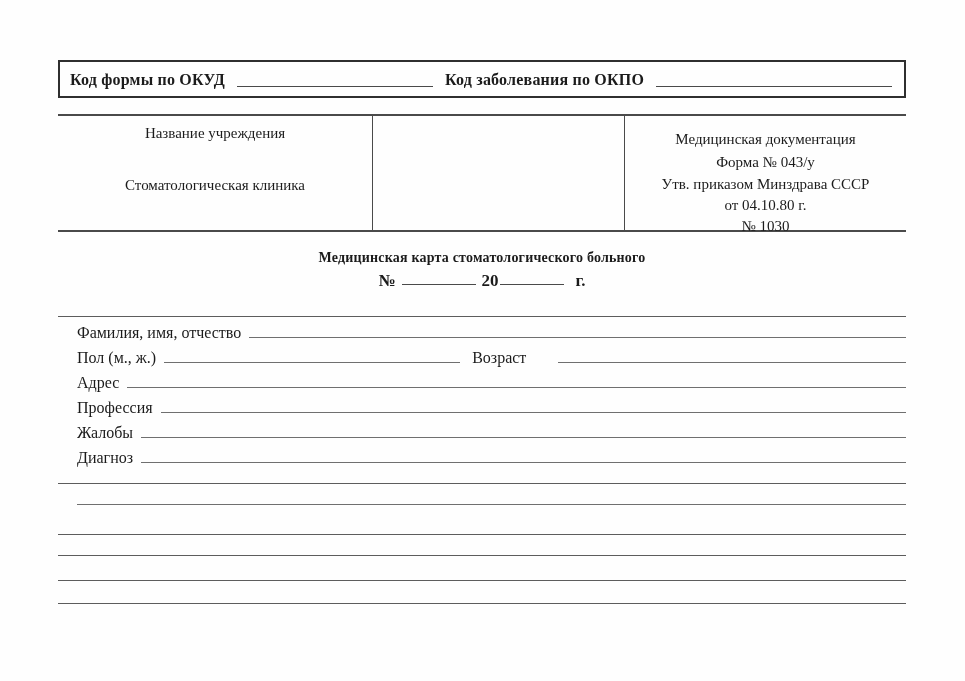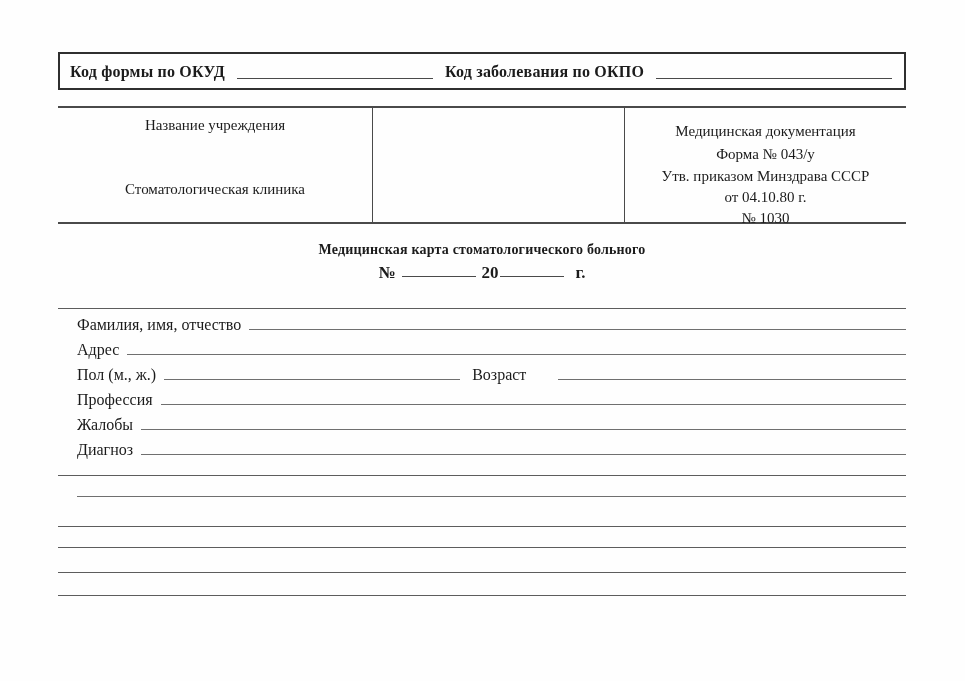--- a/index.html
+++ b/index.html
@@ -4,21 +4,21 @@
 <style>
   html,body{margin:0;padding:0;}
   body{
     width:965px;height:681px;
     background:#ffffff;
     font-family:"Liberation Serif","DejaVu Serif",serif;
     color:#1b1b1b;
     -webkit-font-smoothing:antialiased;
   }
   .page{position:relative;width:965px;height:681px;overflow:hidden;background:#fefefe;}
-  .content{position:absolute;left:58px;top:0;width:848px;}
+  .content{position:absolute;left:58px;top:8px;width:848px;}
 
   
   .top-box{
     margin-top:52px;height:38px;box-sizing:border-box;
     border:2px solid #2f2f2f;
     display:flex;align-items:flex-end;
     padding:0 10px 7px 10px;
     font-weight:bold;font-size:16px;line-height:1.05;
     letter-spacing:.2px;
   }
@@ -30,21 +30,21 @@
   
   .header-table{
     margin-top:16px;height:118px;box-sizing:border-box;
     border-top:2px solid #4a4a4a;border-bottom:2px solid #4a4a4a;
     display:flex;font-size:15px;
   }
   .cell{box-sizing:border-box;}
   .cell-left{width:315px;border-right:1.5px solid #4a4a4a;text-align:center;}
   .cell-left .row1{height:25px;line-height:25px;border-bottom:1.5px solid #4a4a4a;}
   .cell-left .row2{margin-top:7px;line-height:20px;}
-  .cell-left .row3{margin-top:44px;line-height:20px;}
+  .cell-left .row3{margin-top:32px;line-height:20px;}
   .cell-mid{width:252px;border-right:1.5px solid #4a4a4a;}
   .cell-right{flex:1;text-align:center;padding-top:12px;}
   .cell-right .lh23{line-height:23px;}
   .cell-right .lh21{line-height:21px;}
 
   
   .title{margin-top:14px;text-align:center;font-weight:bold;font-size:14px;line-height:24px;letter-spacing:.2px;}
   .title-num{
     margin-top:2px;text-align:center;font-weight:bold;font-size:17px;line-height:26px;
     display:flex;justify-content:center;align-items:flex-end;
@@ -111,29 +111,29 @@
     </div>
 
     <div class="rule r1"></div>
 
     <div class="frow">
       <span class="lbl">Фамилия, имя, отчество</span>
       <span class="blank grow"></span>
     </div>
 
     <div class="frow">
-      <span class="lbl">Адрес</span>
-      <span class="blank grow"></span>
-    </div>
-
-    <div class="frow">
       <span class="lbl">Пол (м., ж.)</span>
       <span class="blank gender-blank"></span>
       <span class="lbl age-lbl">Возраст</span>
       <span class="blank grow age-blank"></span>
+    </div>
+
+    <div class="frow">
+      <span class="lbl">Адрес</span>
+      <span class="blank grow"></span>
     </div>
 
     <div class="frow">
       <span class="lbl">Профессия</span>
       <span class="blank grow"></span>
     </div>
 
     <div class="frow">
       <span class="lbl">Жалобы</span>
       <span class="blank grow"></span>

